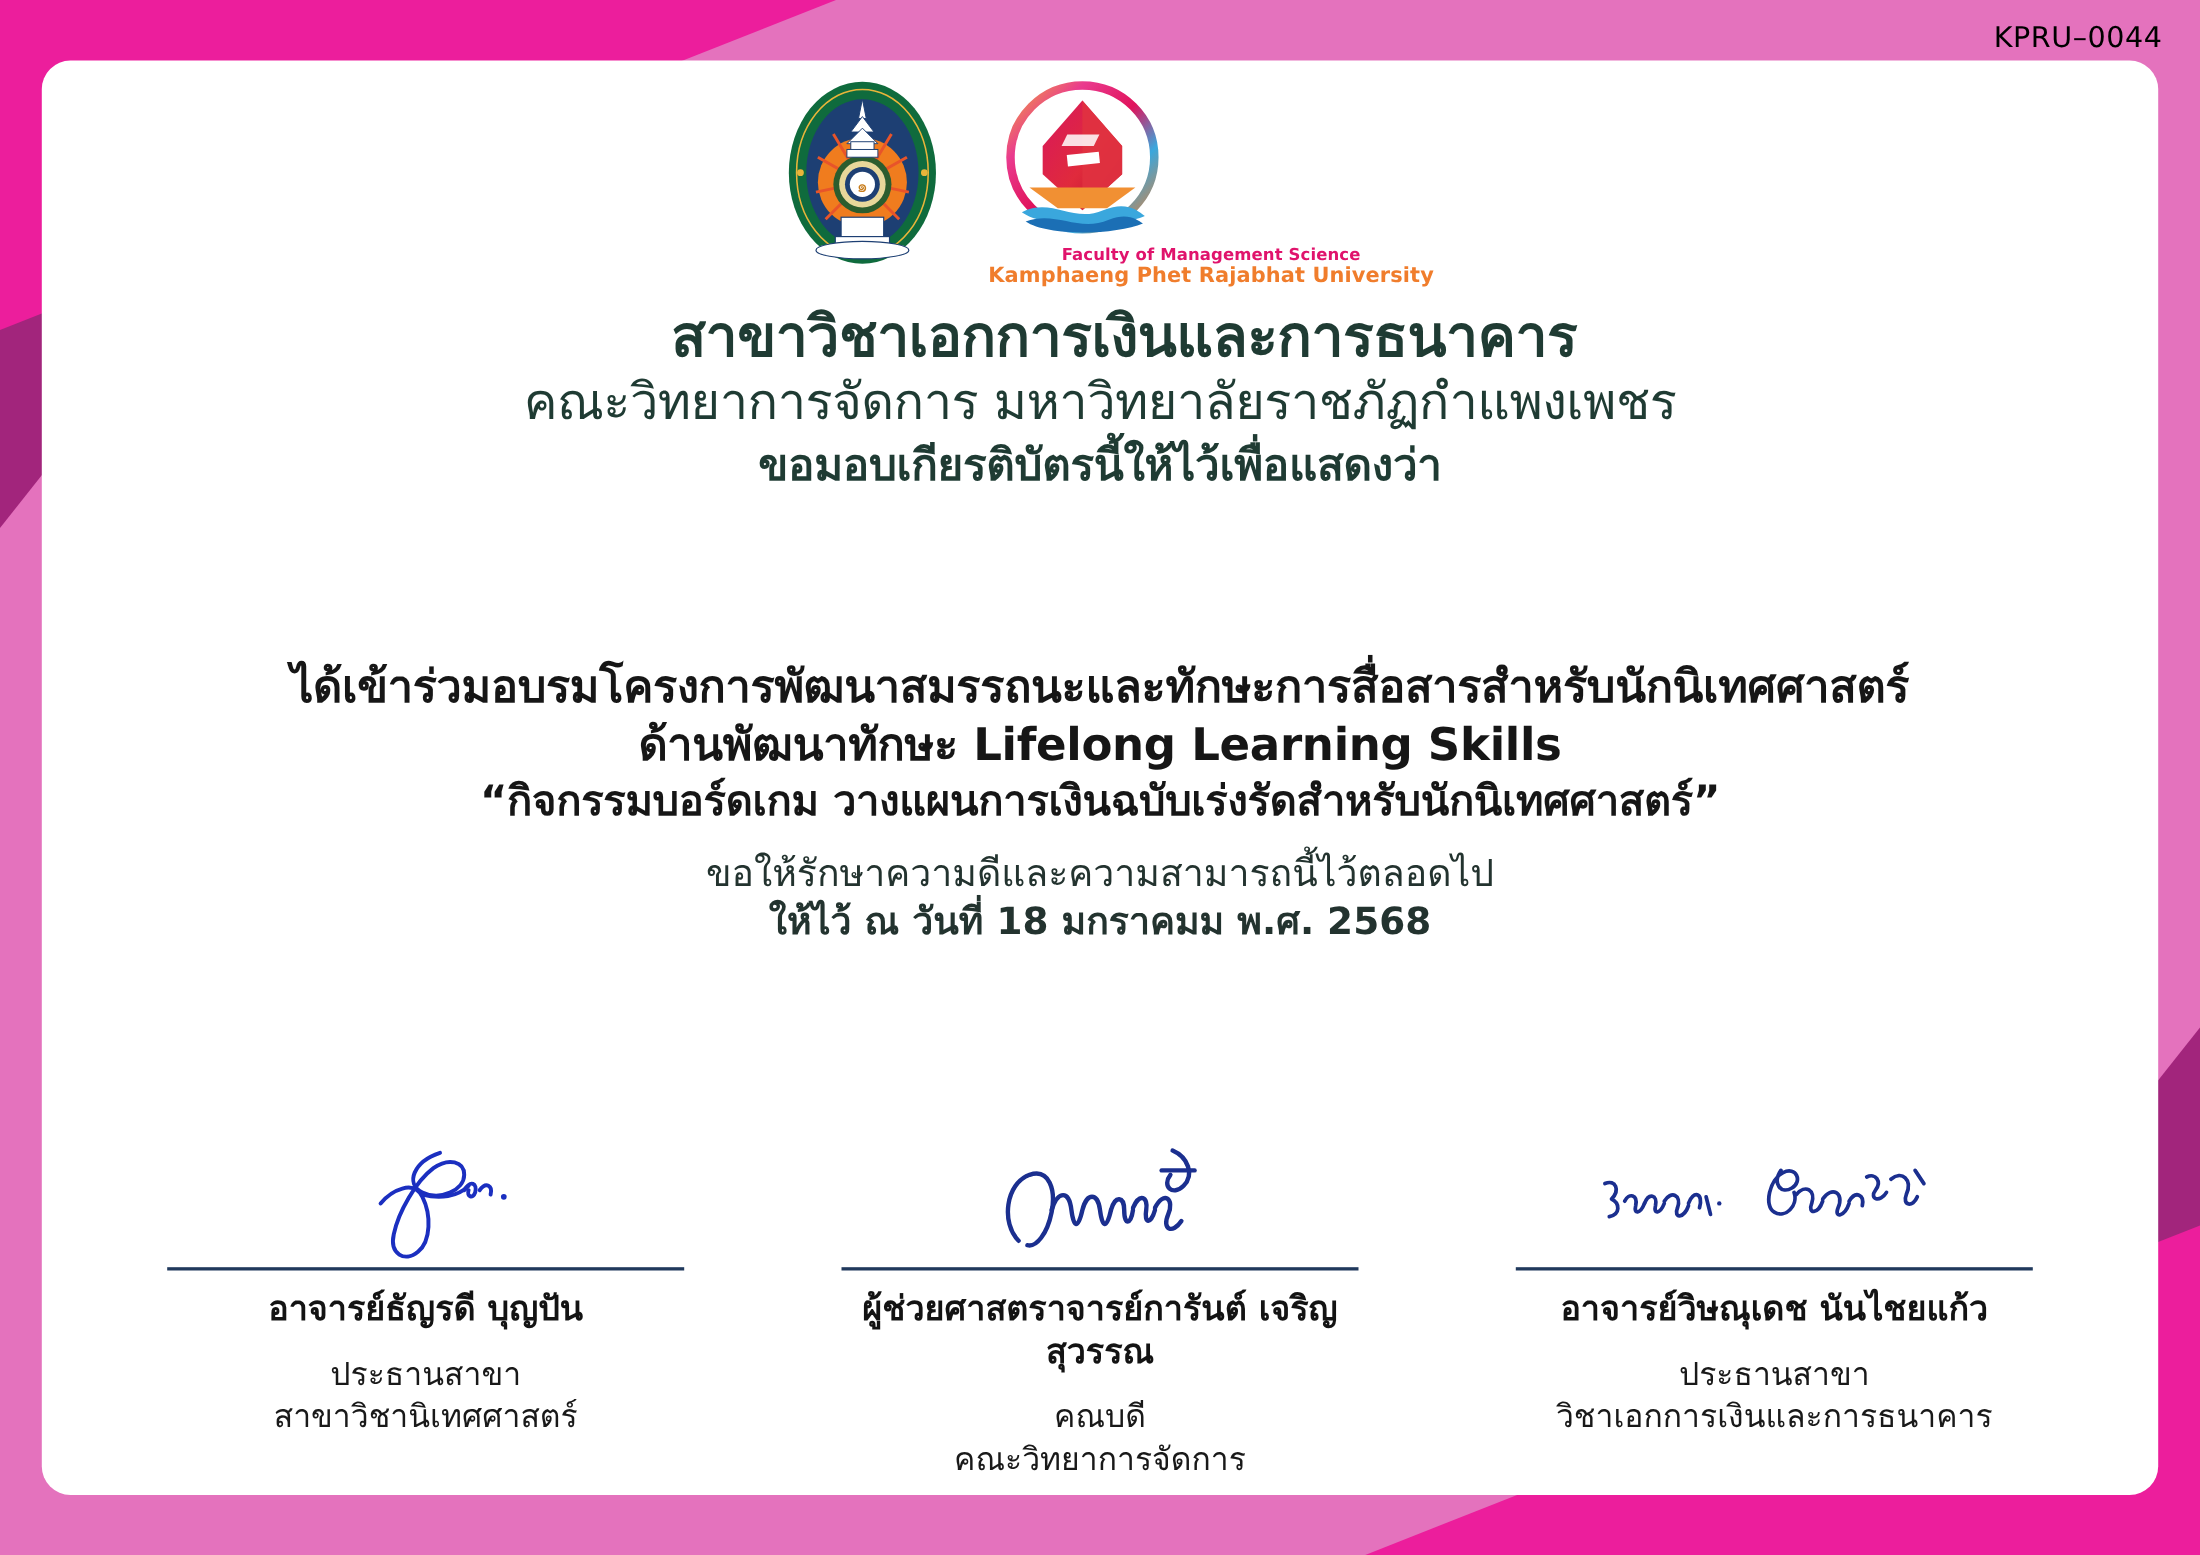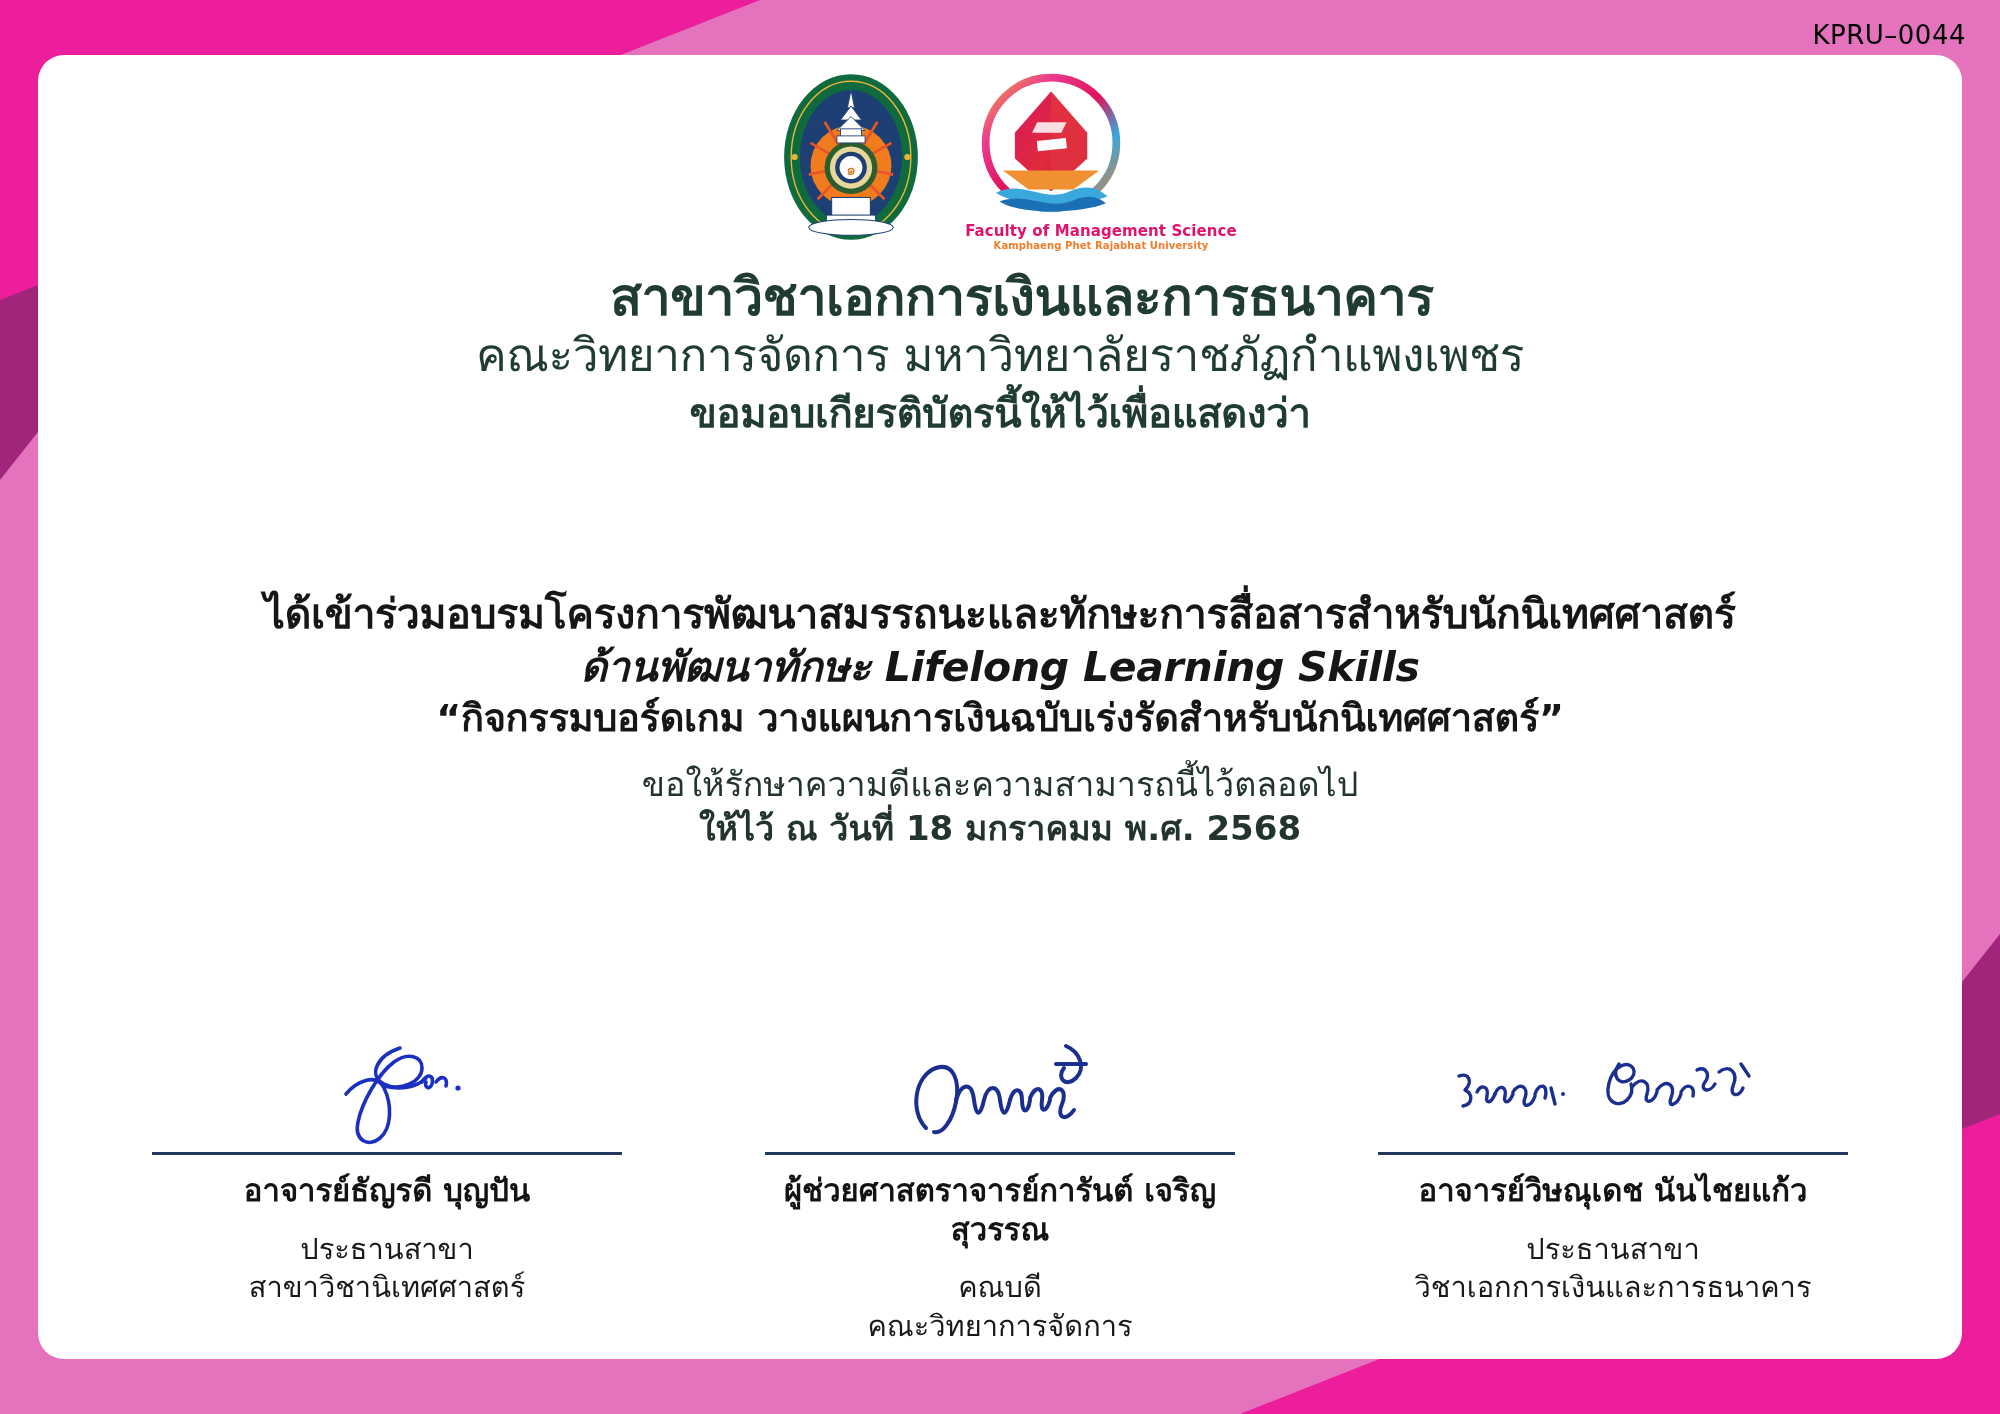--- a/index.html
+++ b/index.html
@@ -93,21 +93,21 @@
     margin-top: -6px;
     line-height: 1.12;
   }
   .fms-caption .l1 {
     font-size: 15px;
     font-weight: bold;
     color: #e0136c;
     letter-spacing: .1px;
   }
   .fms-caption .l2 {
-    font-size: 10px;
+    font-size: 19px;
     font-weight: bold;
     color: #f07d2c;
     letter-spacing: .1px;
   }
 
   
   .head-block {
     text-align: center;
     margin-top: 16px;
     color: #1f3b33;
@@ -143,21 +143,20 @@
     font-size: 41px;
     font-weight: bold;
     line-height: 1.3;
     letter-spacing: -.3px;
   }
   .body-l2 {
     font-size: 41px;
     font-weight: bold;
     line-height: 1.3;
     letter-spacing: -.3px;
-    font-style: italic;
   }
   .body-l3 {
     font-size: 38px;
     font-weight: bold;
     line-height: 1.3;
     letter-spacing: -.3px;
   }
   .wish-block {
     text-align: center;
     color: #23332f;

